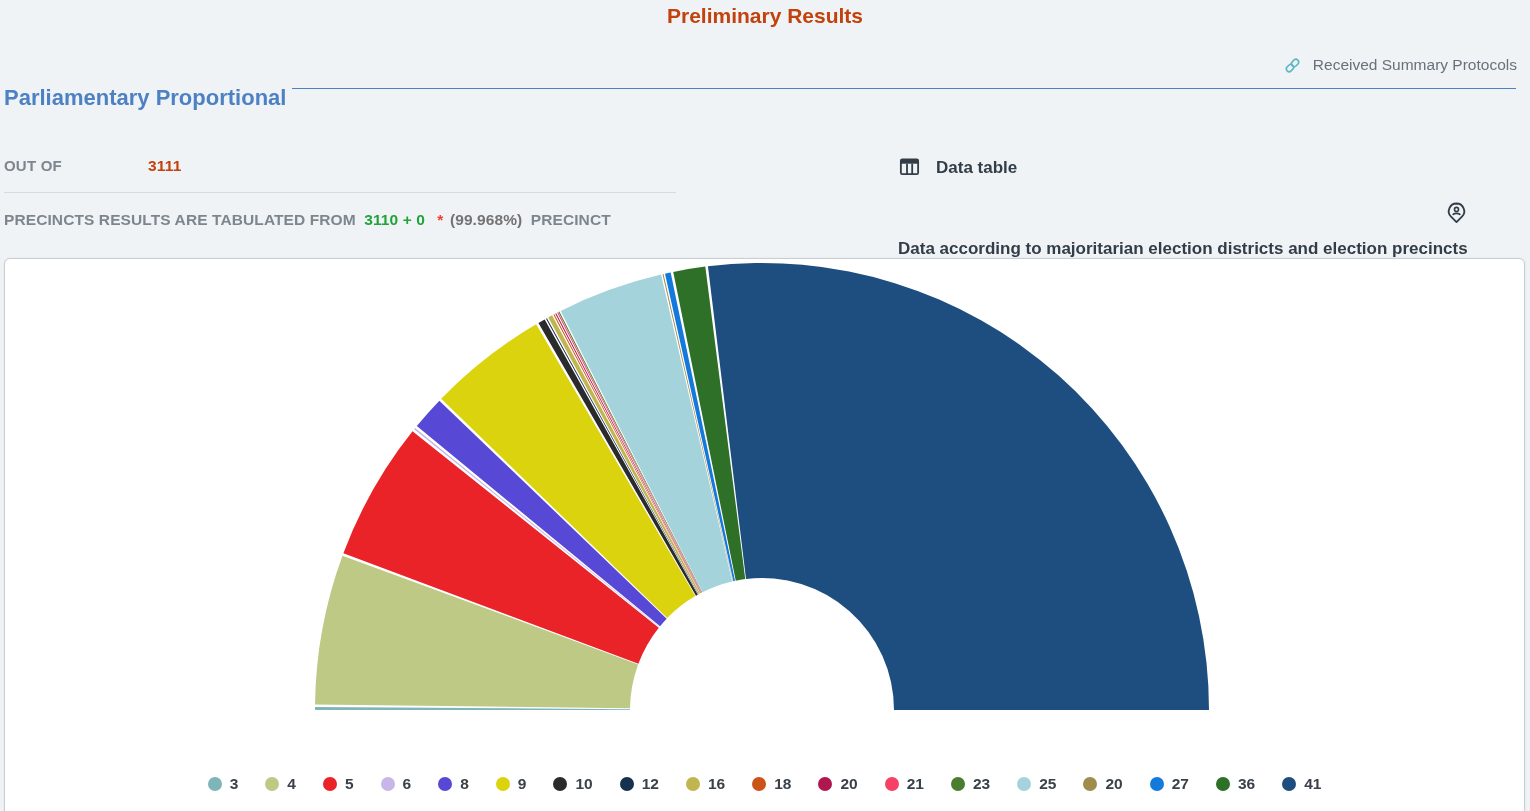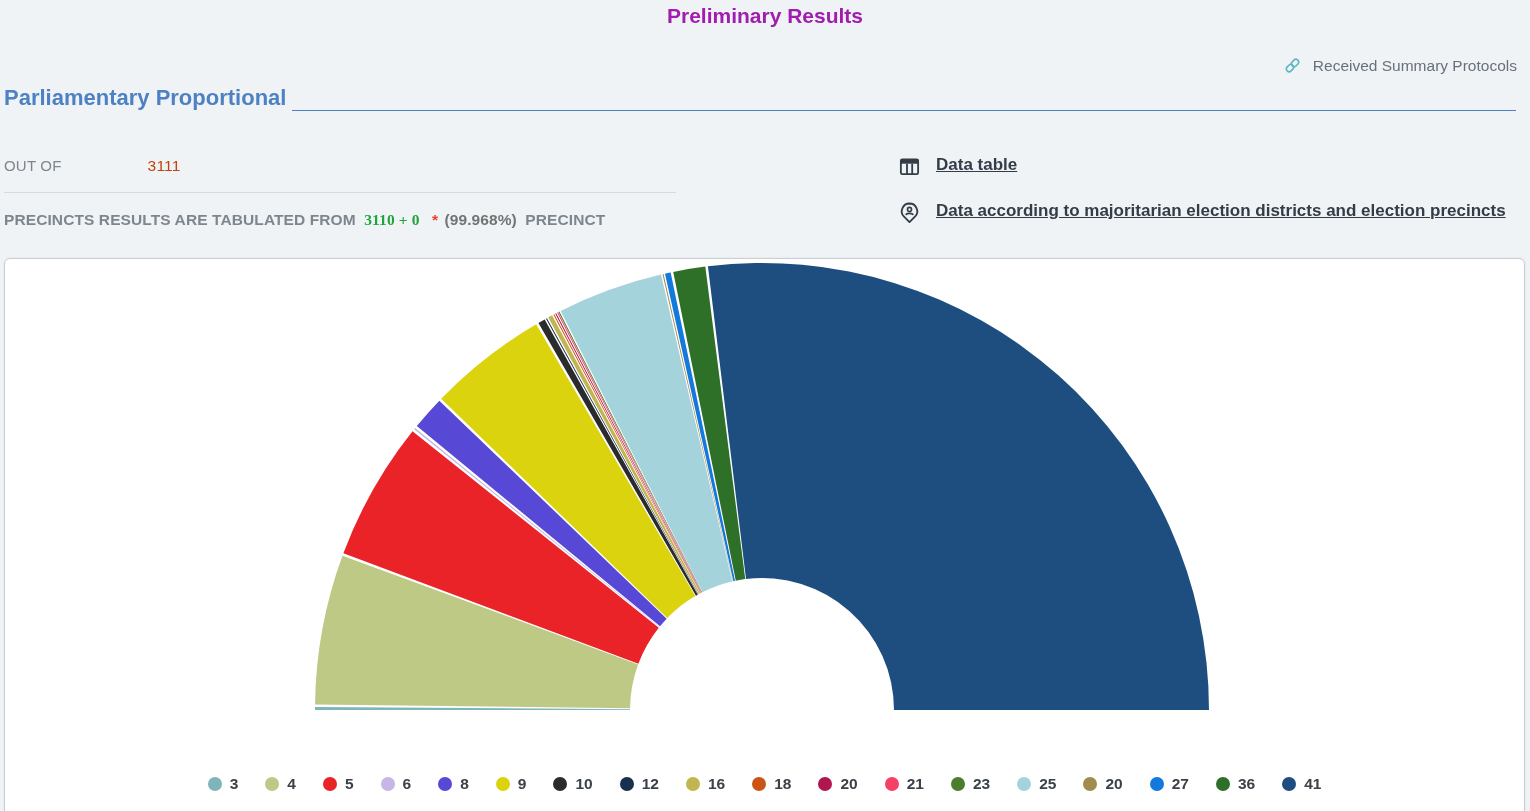--- a/index.html
+++ b/index.html
@@ -5,57 +5,57 @@
   * { box-sizing: border-box; }
   html,body { margin:0; padding:0; }
   body {
     width:1530px; height:811px; position:relative; overflow:hidden;
     background:#eff3f6;
     font-family:"Liberation Sans", sans-serif;
     -webkit-font-smoothing:antialiased;
   }
   .page-title {
     position:absolute; top:4px; left:0; right:0; text-align:center;
-    font-size:21px; font-weight:bold; color:#a21caf;
+    font-size:21px; font-weight:bold; color:#c2410c;
   }
   .received-link {
     position:absolute; top:56px; right:13px;
-    display:flex; align-items:center; gap:11px;
+    display:flex; align-items:flex-start; gap:11px;
     font-size:15.5px; color:#68717a; cursor:pointer;
   }
   .received-link svg { display:block; }
   .section-row {
     position:absolute; top:85px; left:4px; right:14px;
-    display:flex; align-items:flex-end; gap:6px;
+    display:flex; align-items:flex-start; gap:6px;
   }
   .section-title { font-size:22px; font-weight:bold; color:#4d81c3; white-space:nowrap; }
   .section-rule { flex:1; height:0; border-top:1.5px solid #4d81c3; margin-top:3px; }
 
   .stats { position:absolute; top:157px; left:4px; width:672px; }
   .stats-row1 {
     display:flex; align-items:baseline; padding-bottom:17px;
     border-bottom:1px solid #d8dbde;
-    font-size:15px; font-weight:normal; color:#7e868d; letter-spacing:.2px;
+    font-size:15px; font-weight:bold; color:#7e868d; letter-spacing:.2px;
   }
   .stats-row1 .green-val { color:#c2410c; margin-left:86px; font-size:15.5px; }
   .stats-row2 {
     padding-top:18px; font-size:15.5px; font-weight:bold; color:#7e868d; letter-spacing:.1px;
     white-space:nowrap;
   }
-  .stats-row2 .green-val { color:#21a33b;font-family:Liberation Serif, serif; }
+  .stats-row2 .green-val { color:#21a33b; }
   .stats-row2 .asterisk { color:#ef3b30; margin:0 2px 0 4px; }
   .stats-row2 .pct { color:#737373; font-weight:bold; }
   .stats-row2 span { margin-right:4px; }
 
   .info-col { position:absolute; left:898px; top:155px; }
   .info-row {
-    display:flex; align-items:flex-start; gap:15px; cursor:pointer;
-    font-size:17px; font-weight:bold; color:#333d47;text-decoration:underline;
-  }
-  .info-row + .info-row { margin-top:23px; }
+    display:flex; align-items:flex-end; gap:15px; cursor:pointer;
+    font-size:17px; font-weight:bold; color:#333d47;
+  }
+  .info-row + .info-row { margin-top:23px;flex-direction:column; }
   .info-row svg { display:block; flex:0 0 auto; }
 
   .chart-card {
     position:absolute; left:4px; top:258px; width:1521px; height:560px;
     background:#ffffff; border:1px solid #c9ced3; border-radius:6px;
     box-shadow:0 0 2px rgba(60,70,80,.10);
   }
   .chart-card svg.donut { position:absolute; left:0; top:0; }
   .legend {
     position:absolute; left:0; right:0; top:516px;

